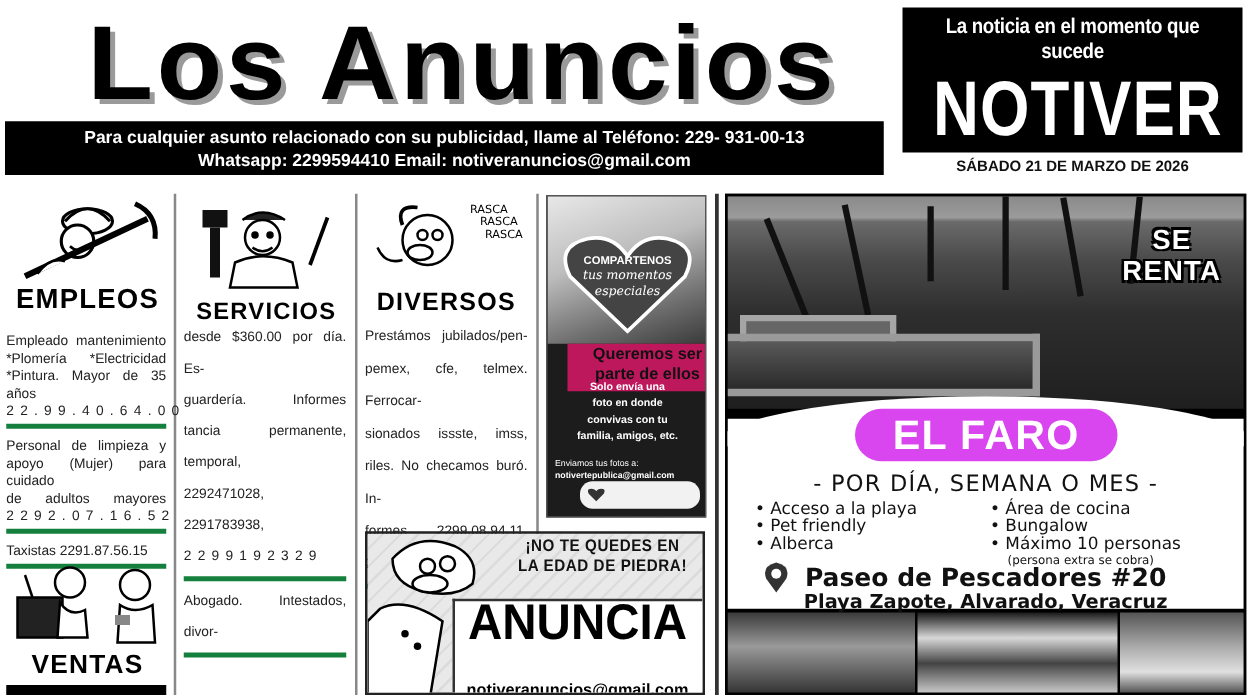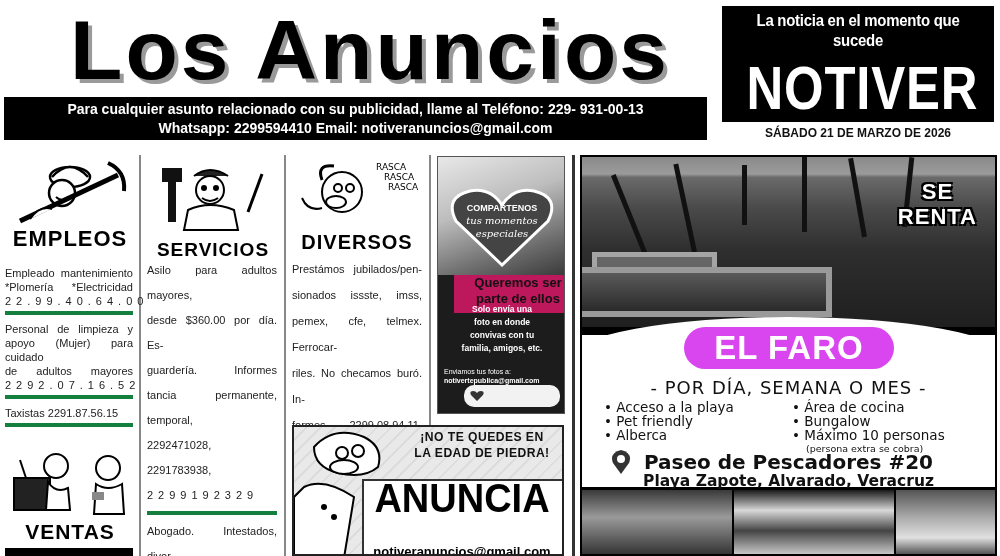--- a/index.html
+++ b/index.html
@@ -206,20 +206,21 @@
     <path d="M98 6 Q116 14 114 34" fill="none" stroke="#000" stroke-width="4"></path>
     <path d="M20 62 Q30 48 42 52" fill="#fff" stroke="#000" stroke-width="2"></path>
   </svg>
 </div>
 <div class="section-title" style="left:6px;top:226px;width:128px;font-size:22px">EMPLEOS</div>
 
 <div class="ad-text" style="left:5px;top:266px;width:128px">
   <div class="ad-block">
     <div class="justify">Empleado mantenimiento</div>
     <div class="justify">*Plomería *Electricidad</div>
+    <div class="justify">*Pintura. Mayor de 35 años</div>
     <div class="justify spaced">22.99.40.64.00</div>
   </div>
   <div class="ad-block">
     <div class="justify">Personal de limpieza y</div>
     <div class="justify">apoyo (Mujer) para cuidado</div>
     <div class="justify">de adultos mayores</div>
     <div class="justify spaced">2292.07.16.52</div>
   </div>
   <div class="ad-block">
     <div>Taxistas 2291.87.56.15</div>
@@ -250,21 +251,20 @@
       <circle cx="68" cy="28" r="3" fill="#000"></circle>
     <path d="M54 38 Q62 44 70 38" fill="#fff" stroke="#000" stroke-width="2"></path>
     <path d="M40 50 Q62 40 86 50 L90 70 L36 70 Z" fill="#fff" stroke="#000" stroke-width="2"></path>
     <line x1="100" y1="52" x2="114" y2="14" stroke="#000" stroke-width="3"></line>
   </svg>
 </div>
 <div class="section-title" style="left:146px;top:239px;width:134px;font-size:19px">SERVICIOS</div>
 
 <div class="ad-text loose" style="left:147px;top:258px;width:130px">
   <div class="ad-block" style="margin-bottom:4px">
-    <div class="justify">Asilo para adultos mayores,</div>
     <div class="justify">desde $360.00 por día. Es-</div>
     <div class="justify">guardería. Informes</div>
     <div class="justify">tancia permanente, temporal,</div>
     <div class="justify">2292471028, 2291783938,</div>
     <div class="justify spaced">2299192329</div>
   </div>
   <div class="ad-block" style="margin-bottom:4px">
     <div class="justify">Abogado. Intestados, divor-</div>
 
   </div>
@@ -282,22 +282,22 @@
     <text x="84" y="12" font-size="9" font-family="DejaVu Sans, sans-serif" fill="#000">RASCA</text>
     <text x="92" y="22" font-size="9" font-family="DejaVu Sans, sans-serif" fill="#000">RASCA</text>
     <text x="96" y="32" font-size="9" font-family="DejaVu Sans, sans-serif" fill="#000">RASCA</text>
   </svg>
 </div>
 <div class="section-title" style="left:290px;top:231px;width:134px;font-size:20px">DIVERSOS</div>
 
 <div class="ad-text loose" style="left:292px;top:256px;width:130px;line-height:26px">
   <div class="ad-block">
     <div class="justify">Prestámos jubilados/pen-</div>
+    <div class="justify">pemex, cfe, telmex. Ferrocar-</div>
     <div class="justify">sionados issste, imss,</div>
-    <div class="justify">pemex, cfe, telmex. Ferrocar-</div>
     <div class="justify">riles. No checamos buró. In-</div>
     <div class="justify">formes 2299.08.94.11,</div>
     <div>2295.22.83.55</div>
   </div>
 </div>
 
 <div class="share-ad">
   <div class="share-photo"></div>
   <svg class="heart" viewBox="0 0 104 80">
     <path d="M52 78 L6 34 Q-6 10 20 4 Q40 0 52 18 Q64 0 84 4 Q110 10 98 34 Z" fill="#444" stroke="#fff" stroke-width="3"></path>

